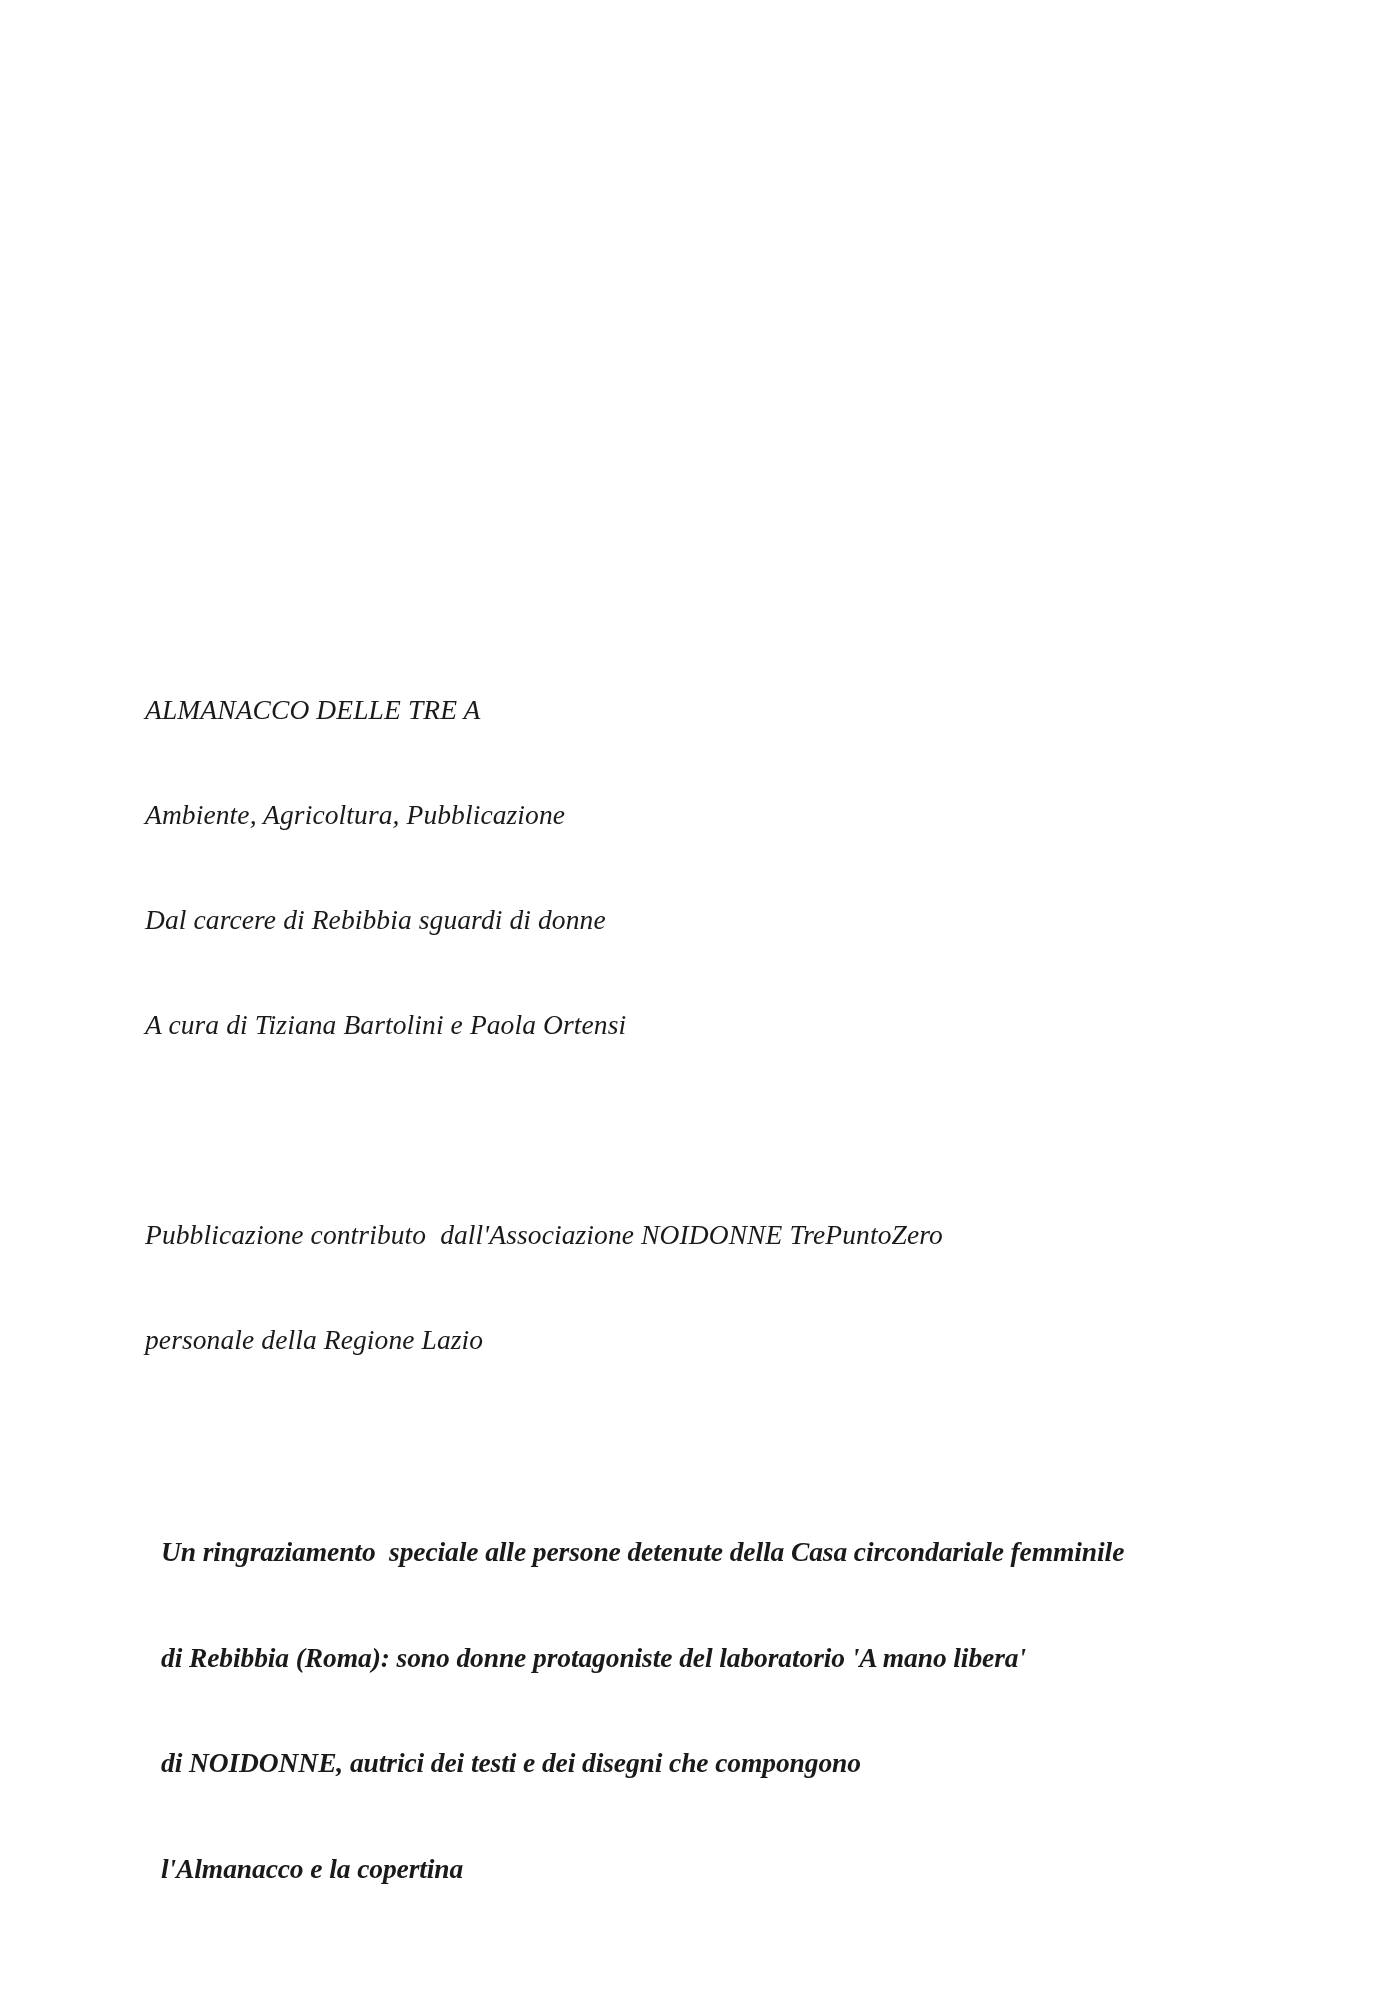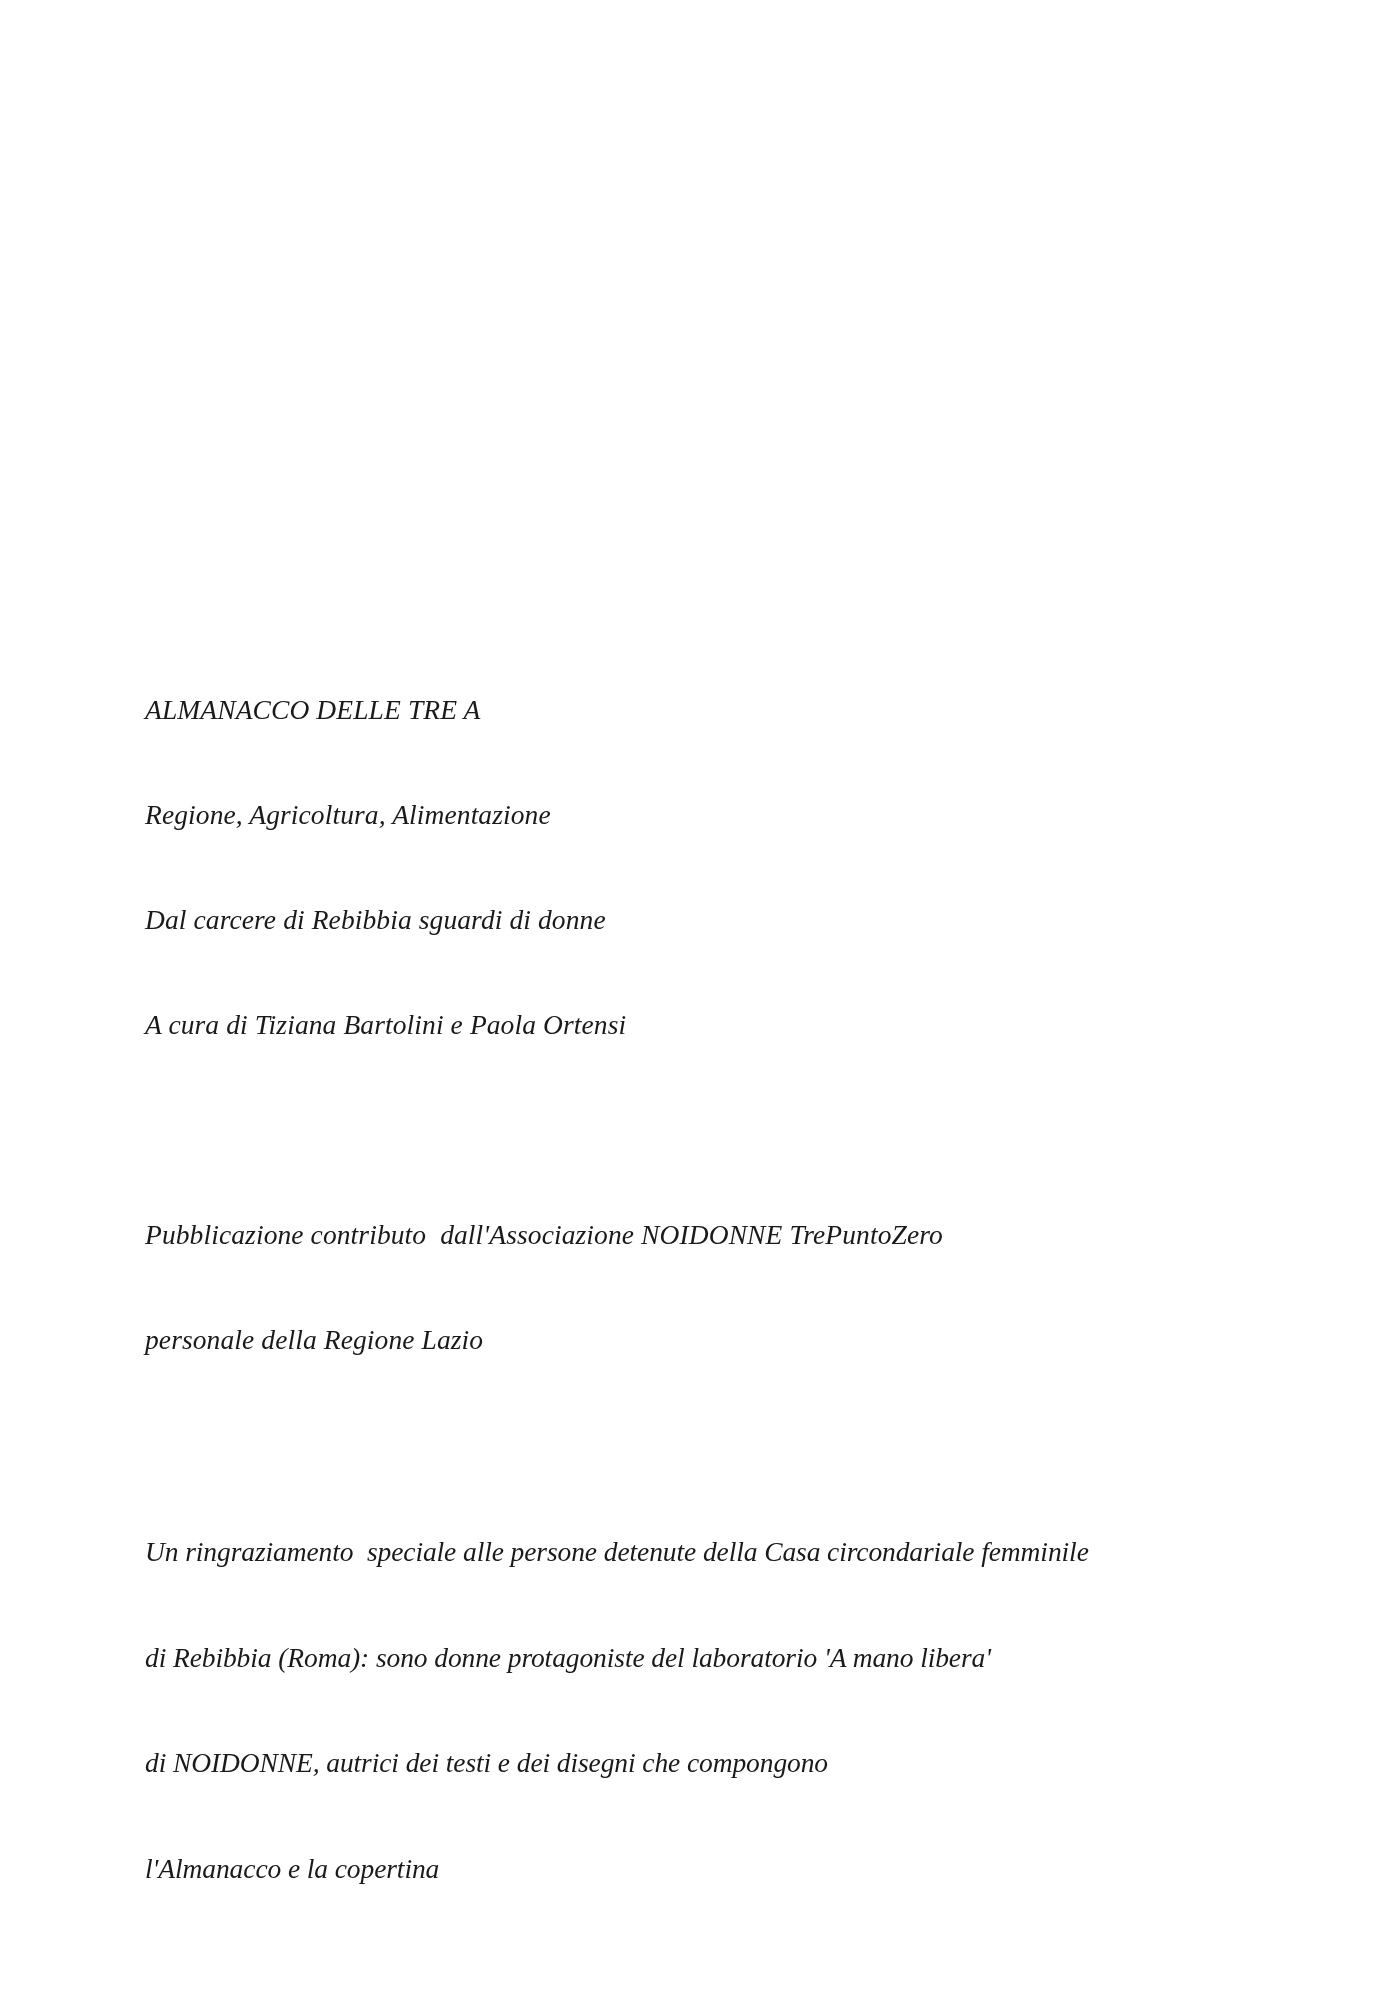--- a/index.html
+++ b/index.html
@@ -45,36 +45,37 @@
     font-style: italic;
     white-space: pre;
   }
 
   
   .gap-title      { margin-bottom: 35px; }
   .gap-publisher  { margin-bottom: 37px; }
   .gap-thanks     { margin-bottom: 128px; }
 
   .block.bold .line {
-    font-weight: 400;
+    font-weight: 700;
     font-style: italic;
     font-size: 27.5px;
     line-height: 35.5px;
     letter-spacing: -0.1px;
+    margin-left: 16px;
   }
 </style>
 </head>
 <body>
 
 <div class="page">
   <div class="content">
 
     <div class="block gap-title">
       <span class="line">ALMANACCO DELLE TRE A</span>
-      <span class="line">Regione, Agricoltura, Alimentazione</span>
+      <span class="line">Ambiente, Agricoltura, Pubblicazione</span>
       <span class="line">Dal carcere di Rebibbia sguardi di donne</span>
       <span class="line">A cura di Tiziana Bartolini e Paola Ortensi</span>
     </div>
 
     <div class="block gap-publisher">
       <span class="line">Pubblicazione contributo  dall'Associazione NOIDONNE TrePuntoZero</span>
       <span class="line">personale della Regione Lazio</span>
     </div>
 
     <div class="block bold gap-thanks">

